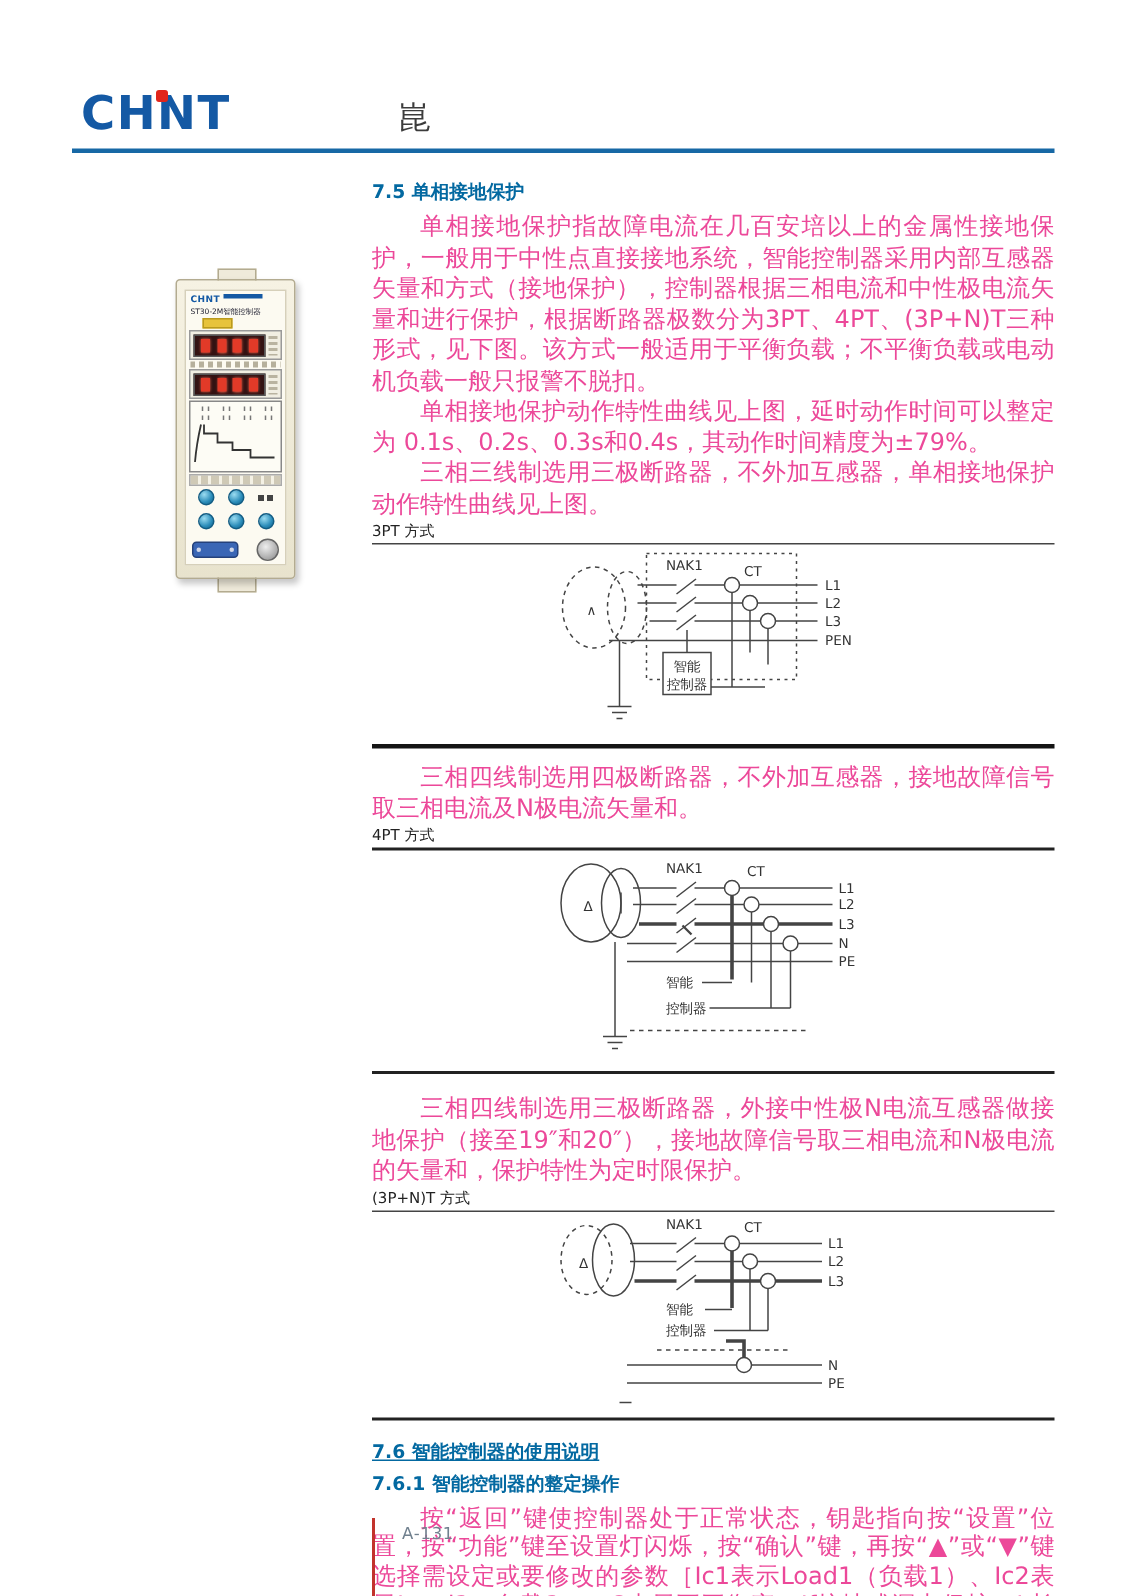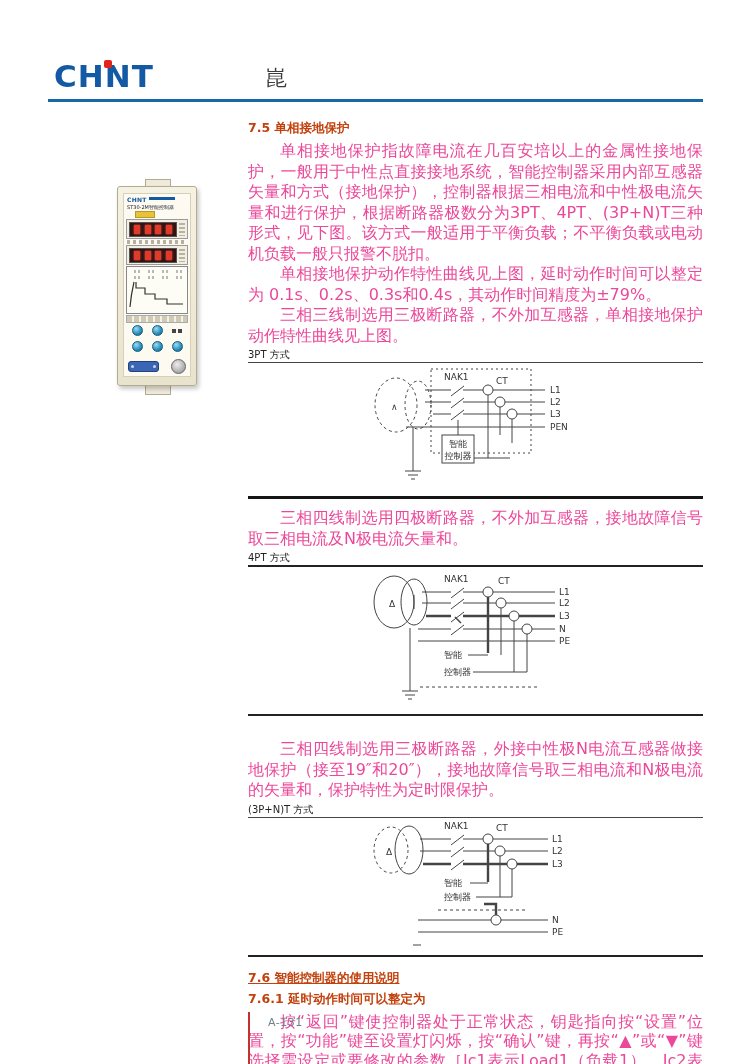--- a/index.html
+++ b/index.html
@@ -44,21 +44,21 @@
   .dev-conn{position:absolute;left:0;right:0;bottom:2px;height:16px;display:flex;
             align-items:center;justify-content:space-between;padding:0 4px;}
   .dev-vga{width:25px;height:9px;background:#3a66b5;border:1px solid #24417b;border-radius:3px;
            display:flex;align-items:center;justify-content:space-between;padding:0 2px;}
   .dev-vga i{width:3px;height:3px;border-radius:50%;background:#cfd6e8;}
   .dev-rconn{width:13px;height:13px;border-radius:50%;border:1px solid #666;
              background:radial-gradient(circle at 40% 35%,#eee,#8a8a8a);}
 
   
   .main{left:248px;top:120px;width:455px;}
-  .h-title{font-size:12.5px;font-weight:bold;color:#c2410c;margin:0 0 4px;}
+  .h-title{font-size:12.5px;font-weight:bold;color:#0369a1;margin:0 0 4px;}
   .para{font-size:16px;line-height:20.5px;text-align:justify;text-indent:2em;margin:0;color:#ec4899;}
   .para.small{line-height:19.5px;}
   .fig-label{font-size:10px;color:#222;text-align:left;padding-right:26px;line-height:13px;margin-top:2px;}
   .rule{height:0;border:0;border-top:1px solid #444;margin:1px 0 0;}
   .rule.thick{border-top:3px solid #151515;}
   .rule.med{border-top:2px solid #222;}
   .fig{position:relative;}
   .fig svg{display:block;}
   .fig text{font-family:"DejaVu Sans","Liberation Sans",sans-serif;font-size:9px;fill:#333;}
   .wm{position:absolute;left:6px;top:26px;font-size:25px;color:rgba(95,95,95,.8);
@@ -216,21 +216,21 @@
       <text x="196" y="108">控制器</text>
       <text x="311" y="28">L1</text>
       <text x="311" y="39">L2</text>
       <text x="311" y="52">L3</text>
       <text x="311" y="65">N</text>
       <text x="311" y="77">PE</text>
     </svg>
   </div>
   <hr class="rule med">
 
-  <p class="para" style="margin-top:23px;">三相四线制选用三极断路器，外接中性极N电流互感器做接地保护（接至19″和20″），接地故障信号取三相电流和N极电流的矢量和，保护特性为定时限保护。</p>
+  <p class="para" style="margin-top:13px;">三相四线制选用三极断路器，外接中性极N电流互感器做接地保护（接至19″和20″），接地故障信号取三相电流和N极电流的矢量和，保护特性为定时限保护。</p>
 
   <div class="fig-label">(3P+N)T 方式</div>
   <hr class="rule">
   <div class="fig">
     <svg width="455" height="136" viewBox="0 0 455 136">
       <g fill="none" stroke="#444" stroke-width="1">
         <ellipse cx="143" cy="32" rx="17" ry="23" stroke-dasharray="3,3"></ellipse>
         <ellipse cx="161" cy="32" rx="14" ry="24"></ellipse>
         <path d="M172,21 H203 M215,21 H300"></path>
         <path d="M203,27 L216,17"></path>
@@ -258,18 +258,18 @@
       <text x="304" y="24">L1</text>
       <text x="304" y="36">L2</text>
       <text x="304" y="49">L3</text>
       <text x="304" y="105">N</text>
       <text x="304" y="117">PE</text>
     </svg>
   </div>
   <hr class="rule med">
 
   <div class="h-title" style="margin-top:13px;text-decoration:underline;">7.6  智能控制器的使用说明</div>
-  <div class="h-title" style="margin-top:3px;">7.6.1  延时动作时间可以整定为</div>
+  <div class="h-title" style="margin-top:3px;">7.6.1  智能控制器的整定操作</div>
   <p class="para small" style="margin-top:3px;">按“返回”键使控制器处于正常状态，钥匙指向按“设置”位置，按“功能”键至设置灯闪烁，按“确认”键，再按“▲”或“▼”键选择需设定或要修改的参数［Ic1表示Load1（负载1）、Ic2表示Load2（负载2）、δ表示不平衡率、If接地或漏电保护、L长延时、S短延时、I瞬时］，选择好后再按“确认”键，设置灯变为恒亮，再按“▲”或“▼”键，调整到所需值，按“确认”键，如直接按“返回”键，该参数不会被修改；按“返回”键，设置灯又会闪烁，此时可对另外的参数进行设置。所有参数完成后，按“返回”键至设置灯熄灭。</p>
 </div>
 
 <div class="abs foot-line"></div>
 <div class="abs foot-num">A-131</div>
 
 </body></html>

